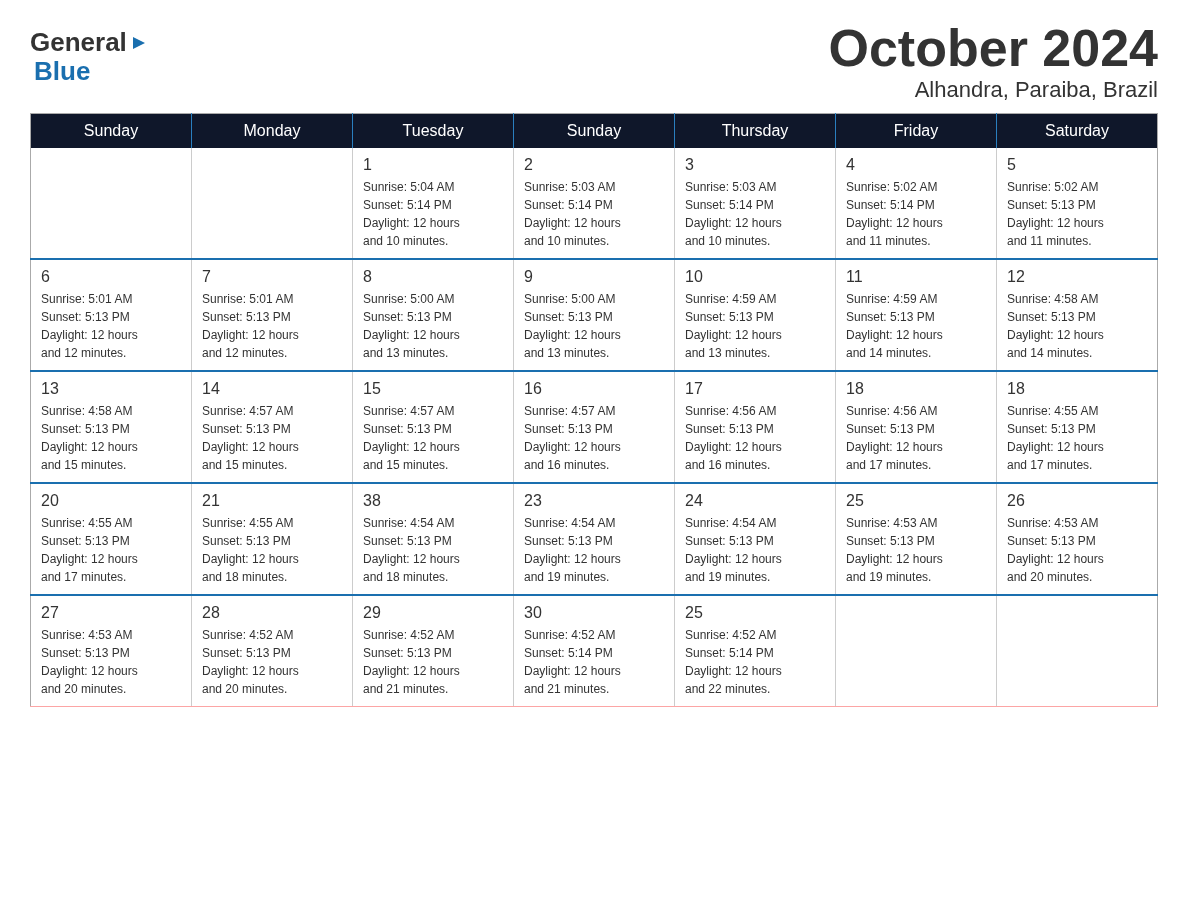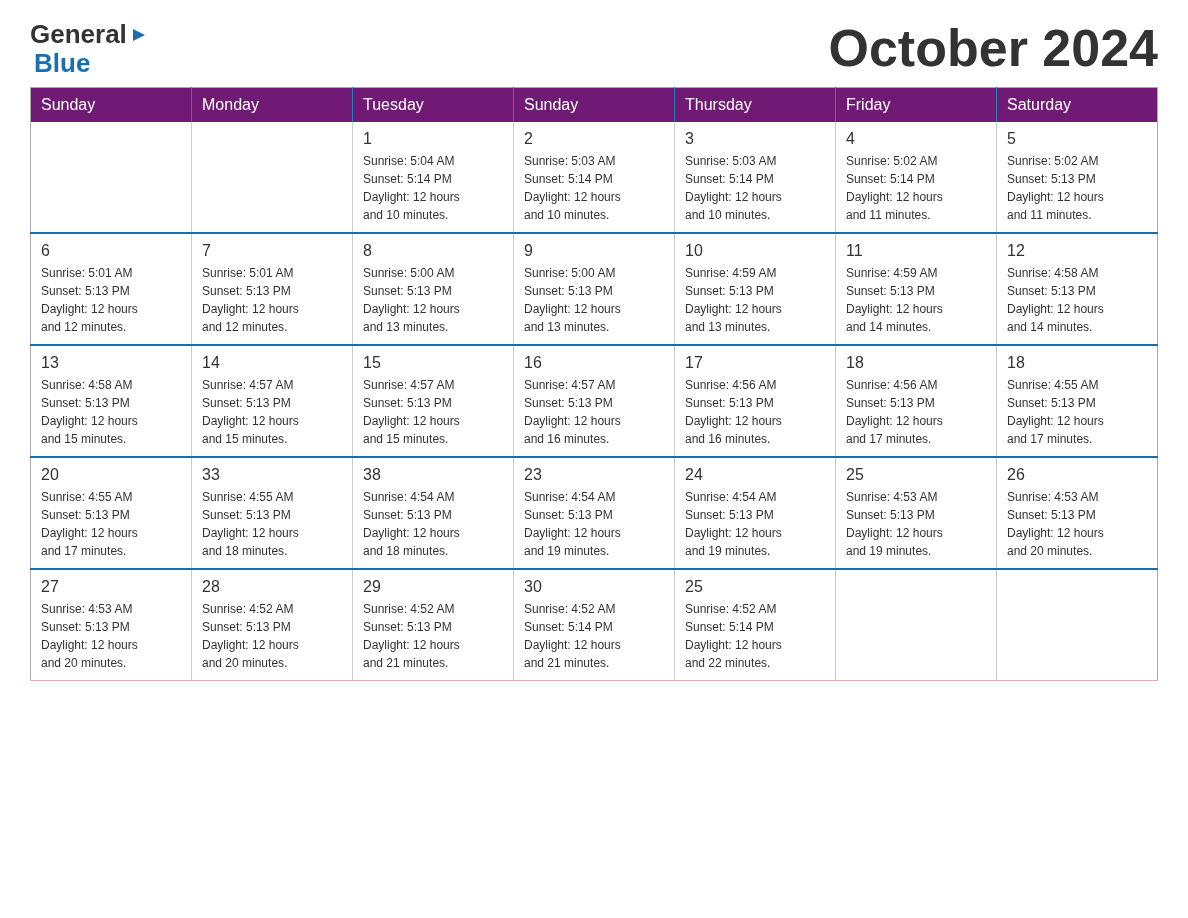--- a/index.html
+++ b/index.html
@@ -13,20 +13,21 @@
     .header-row {
       display: flex;
       justify-content: space-between;
       align-items: flex-start;
       margin-bottom: 10px;
     }
     .logo {
       display: flex;
       flex-direction: column;
       align-items: flex-start;
+      margin-top: 8px;
     }
     .logo-text-general {
       font-size: 26px;
       font-weight: bold;
       color: #333;
       line-height: 1.1;
     }
     .logo-text-blue {
       font-size: 26px;
       font-weight: bold;
@@ -50,24 +51,24 @@
       font-size: 22px;
       font-weight: normal;
       color: #333;
     }
     .calendar-table {
       width: 100%;
       border-collapse: collapse;
       border: 1px solid #aaa;
     }
     .calendar-table thead th {
-      background-color: #701a75;
+      background-color: #0f172a;
       color: #fff;
       padding: 8px 10px;
-      text-align: left;
+      text-align: center;
       font-size: 16px;
       font-weight: normal;
       border-right: 1px solid #2a7fbf;
     }
     .calendar-table thead th:last-child {
       border-right: none;
     }
     .calendar-table tbody td {
       vertical-align: top;
       padding: 8px 10px;
@@ -109,20 +110,21 @@
       <svg width="20" height="20" viewBox="0 0 20 20" style="margin-left:2px;margin-top:2px;">
         <polygon points="4,4 16,10 4,16" fill="#1a6faf"></polygon>
       </svg>
     </div>
     <div class="logo-line" style="margin-left:4px;text-align:center;">
       <span class="logo-text-blue">Blue</span>
     </div>
   </div>
   <div class="title-block">
     <h1>October 2024</h1>
+    <h2>Alhandra, Paraiba, Brazil</h2>
   </div>
 </div>
 
 <table class="calendar-table">
   <thead>
     <tr>
     <th>Sunday</th>
         <th>Monday</th>
         <th>Tuesday</th>
         <th>Sunday</th>
@@ -215,21 +217,21 @@
           <span class="day-number">18</span>
           <div class="day-info">Sunrise: 4:55 AM<br>Sunset: 5:13 PM<br>Daylight: 12 hours<br>and 17 minutes.</div>
         </td>
       </tr>
       <tr>
         <td>
           <span class="day-number">20</span>
           <div class="day-info">Sunrise: 4:55 AM<br>Sunset: 5:13 PM<br>Daylight: 12 hours<br>and 17 minutes.</div>
         </td>
         <td>
-          <span class="day-number">33</span>
+          <span class="day-number">21</span>
           <div class="day-info">Sunrise: 4:55 AM<br>Sunset: 5:13 PM<br>Daylight: 12 hours<br>and 18 minutes.</div>
         </td>
         <td>
           <span class="day-number">38</span>
           <div class="day-info">Sunrise: 4:54 AM<br>Sunset: 5:13 PM<br>Daylight: 12 hours<br>and 18 minutes.</div>
         </td>
         <td>
           <span class="day-number">23</span>
           <div class="day-info">Sunrise: 4:54 AM<br>Sunset: 5:13 PM<br>Daylight: 12 hours<br>and 19 minutes.</div>
         </td>

